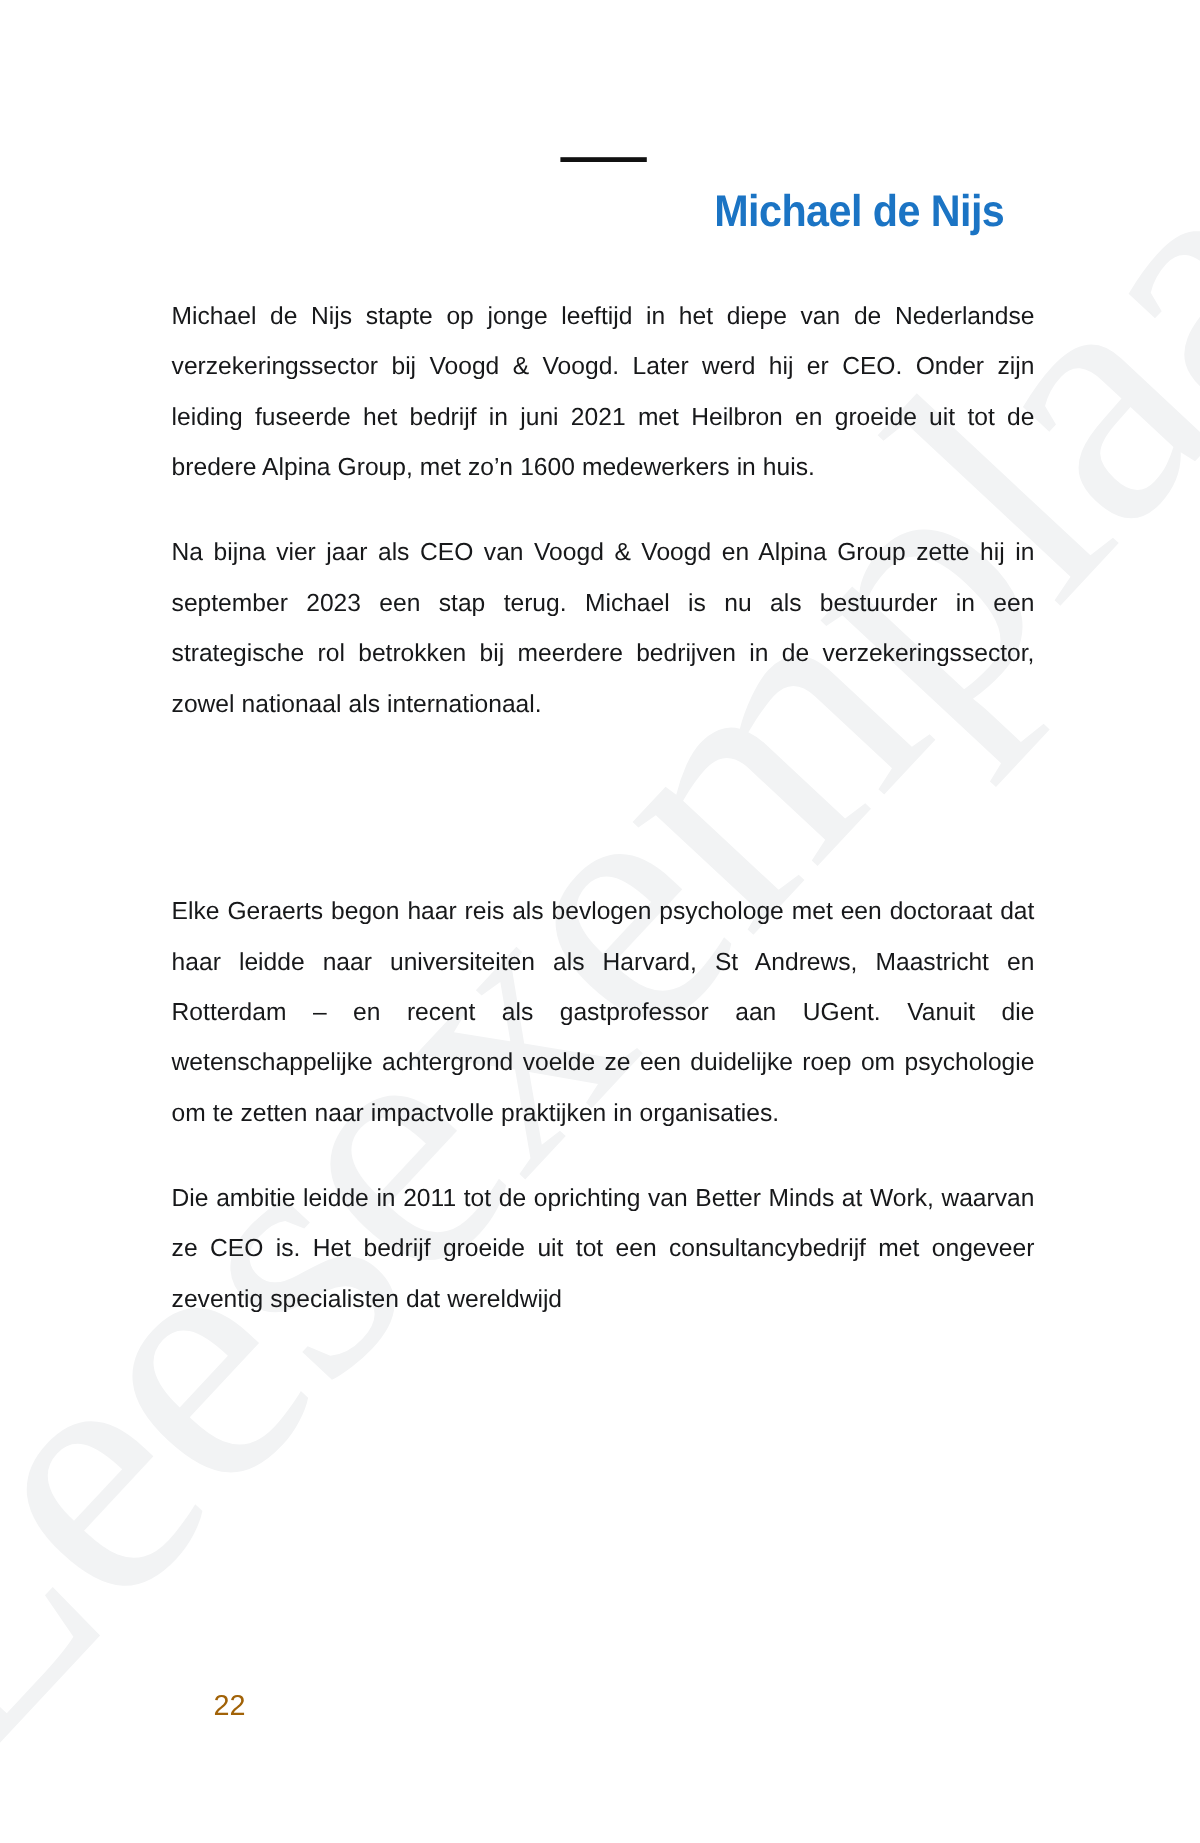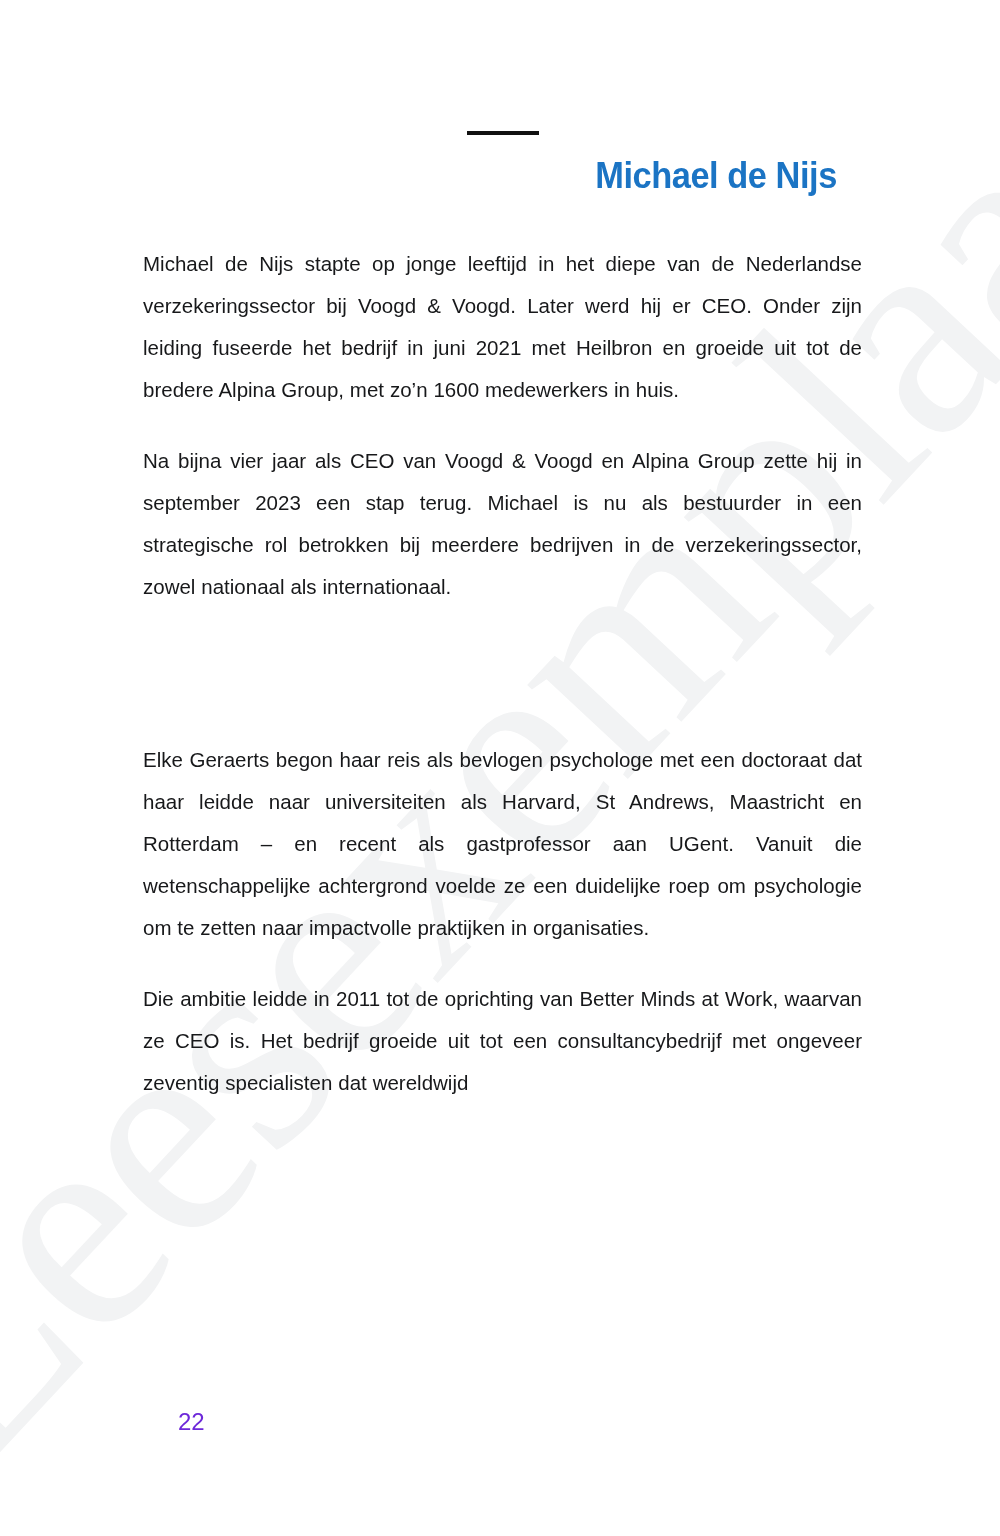--- a/index.html
+++ b/index.html
@@ -87,21 +87,21 @@
   .after-h2  { height: 46px; }
 
   
   .page-number {
     position: absolute;
     left: 178px;
     top: 1408px;
     font-family: "Liberation Sans Narrow", "Liberation Sans", sans-serif;
     font-size: 24px;
     font-weight: 400;
-    color: #6d28d9;
+    color: #a16207;
     letter-spacing: 0px;
     z-index: 3;
   }
 </style>
 </head>
 <body>
 
 <div class="page">
 
   <div class="watermark">Leesexemplaar</div>

